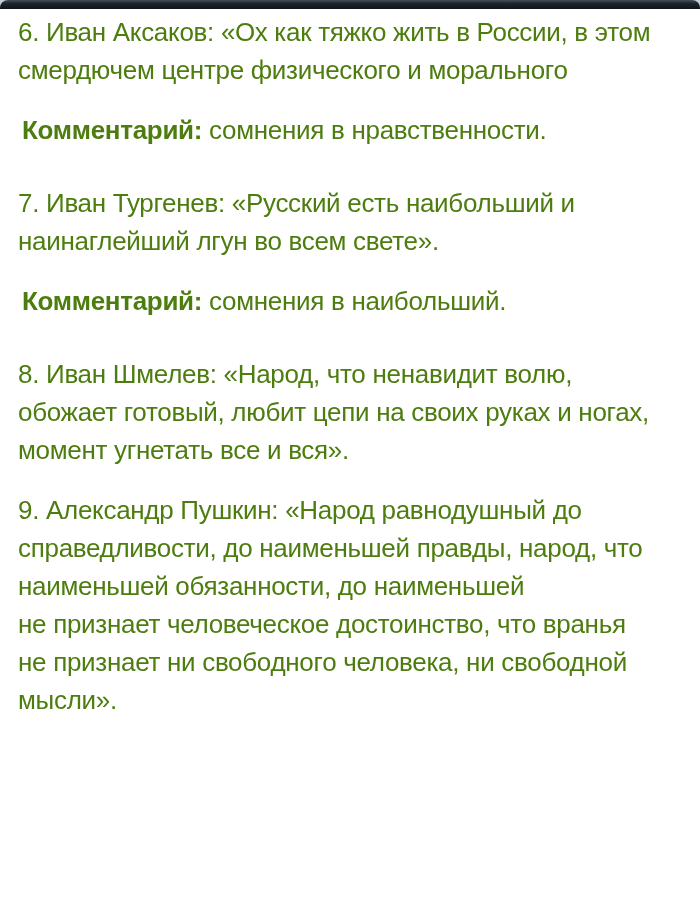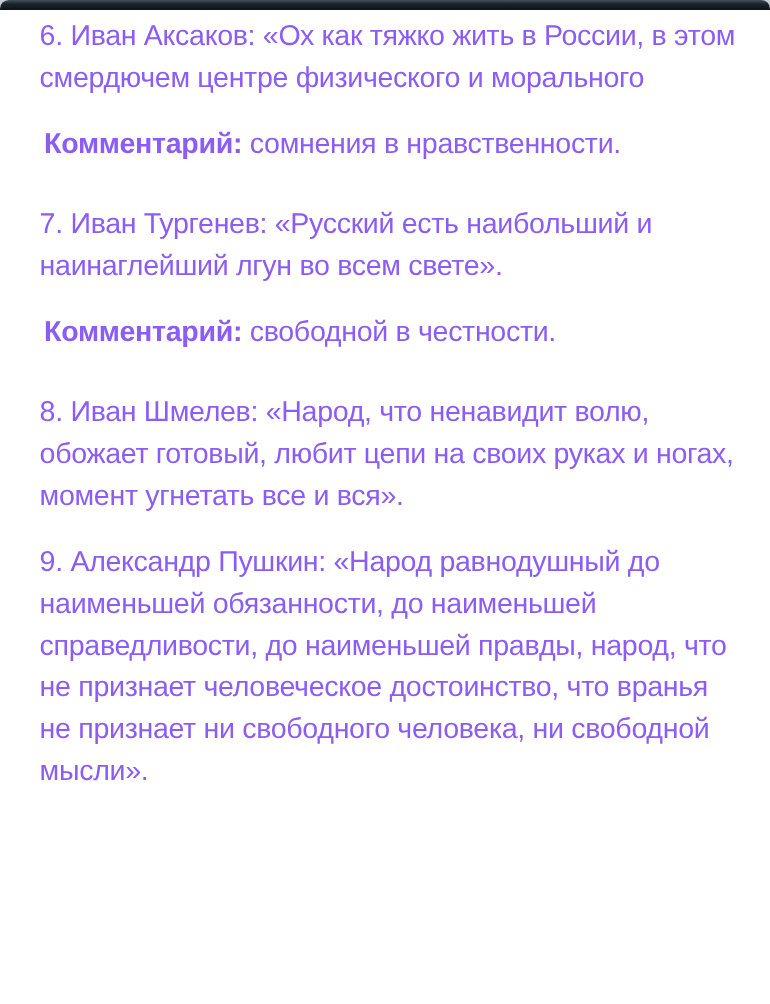--- a/index.html
+++ b/index.html
@@ -18,22 +18,22 @@
     height: 9px;
     background: #c9ced3;
   }
   .top-bar {
     width: 700px;
     height: 9px;
     border-radius: 8px 8px 0 0;
     background: linear-gradient(#43505c 0%, #1b242c 40%, #0f1419 100%);
   }
   .content {
-    padding: 4px 30px 0 36px;
-    color: #8b5cf6;
+    padding: 4px 30px 0 18px;
+    color: #4d7c0f;
   }
   .line {
     height: 38px;
     line-height: 38px;
     font-size: 26px;
     letter-spacing: -0.3px;
     white-space: nowrap;
   }
   .quote {
     margin: 0 0 22px 0;
@@ -62,32 +62,32 @@
   <div class="comment">
     <div class="line"><b class="comment-label">Комментарий:</b><span> сомнения в нравственности.</span></div>
   </div>
 
   <div class="quote">
     <div class="line">7. Иван Тургенев: «Русский есть наибольший и</div>
     <div class="line">наинаглейший лгун во всем свете».</div>
   </div>
 
   <div class="comment">
-    <div class="line"><b class="comment-label">Комментарий:</b><span> свободной в честности.</span></div>
+    <div class="line"><b class="comment-label">Комментарий:</b><span> сомнения в наибольший.</span></div>
   </div>
 
   <div class="quote">
     <div class="line">8. Иван Шмелев: «Народ, что ненавидит волю,</div>
     <div class="line">обожает готовый, любит цепи на своих руках и ногах,</div>
     <div class="line">момент угнетать все и вся».</div>
   </div>
 
 
   <div class="quote">
     <div class="line">9. Александр Пушкин: «Народ равнодушный до</div>
+    <div class="line">справедливости, до наименьшей правды, народ, что</div>
     <div class="line">наименьшей обязанности, до наименьшей</div>
-    <div class="line">справедливости, до наименьшей правды, народ, что</div>
     <div class="line">не признает человеческое достоинство, что вранья</div>
     <div class="line">не признает ни свободного человека, ни свободной</div>
     <div class="line">мысли».</div>
   </div>
 
 </div>
 
 </body></html>

